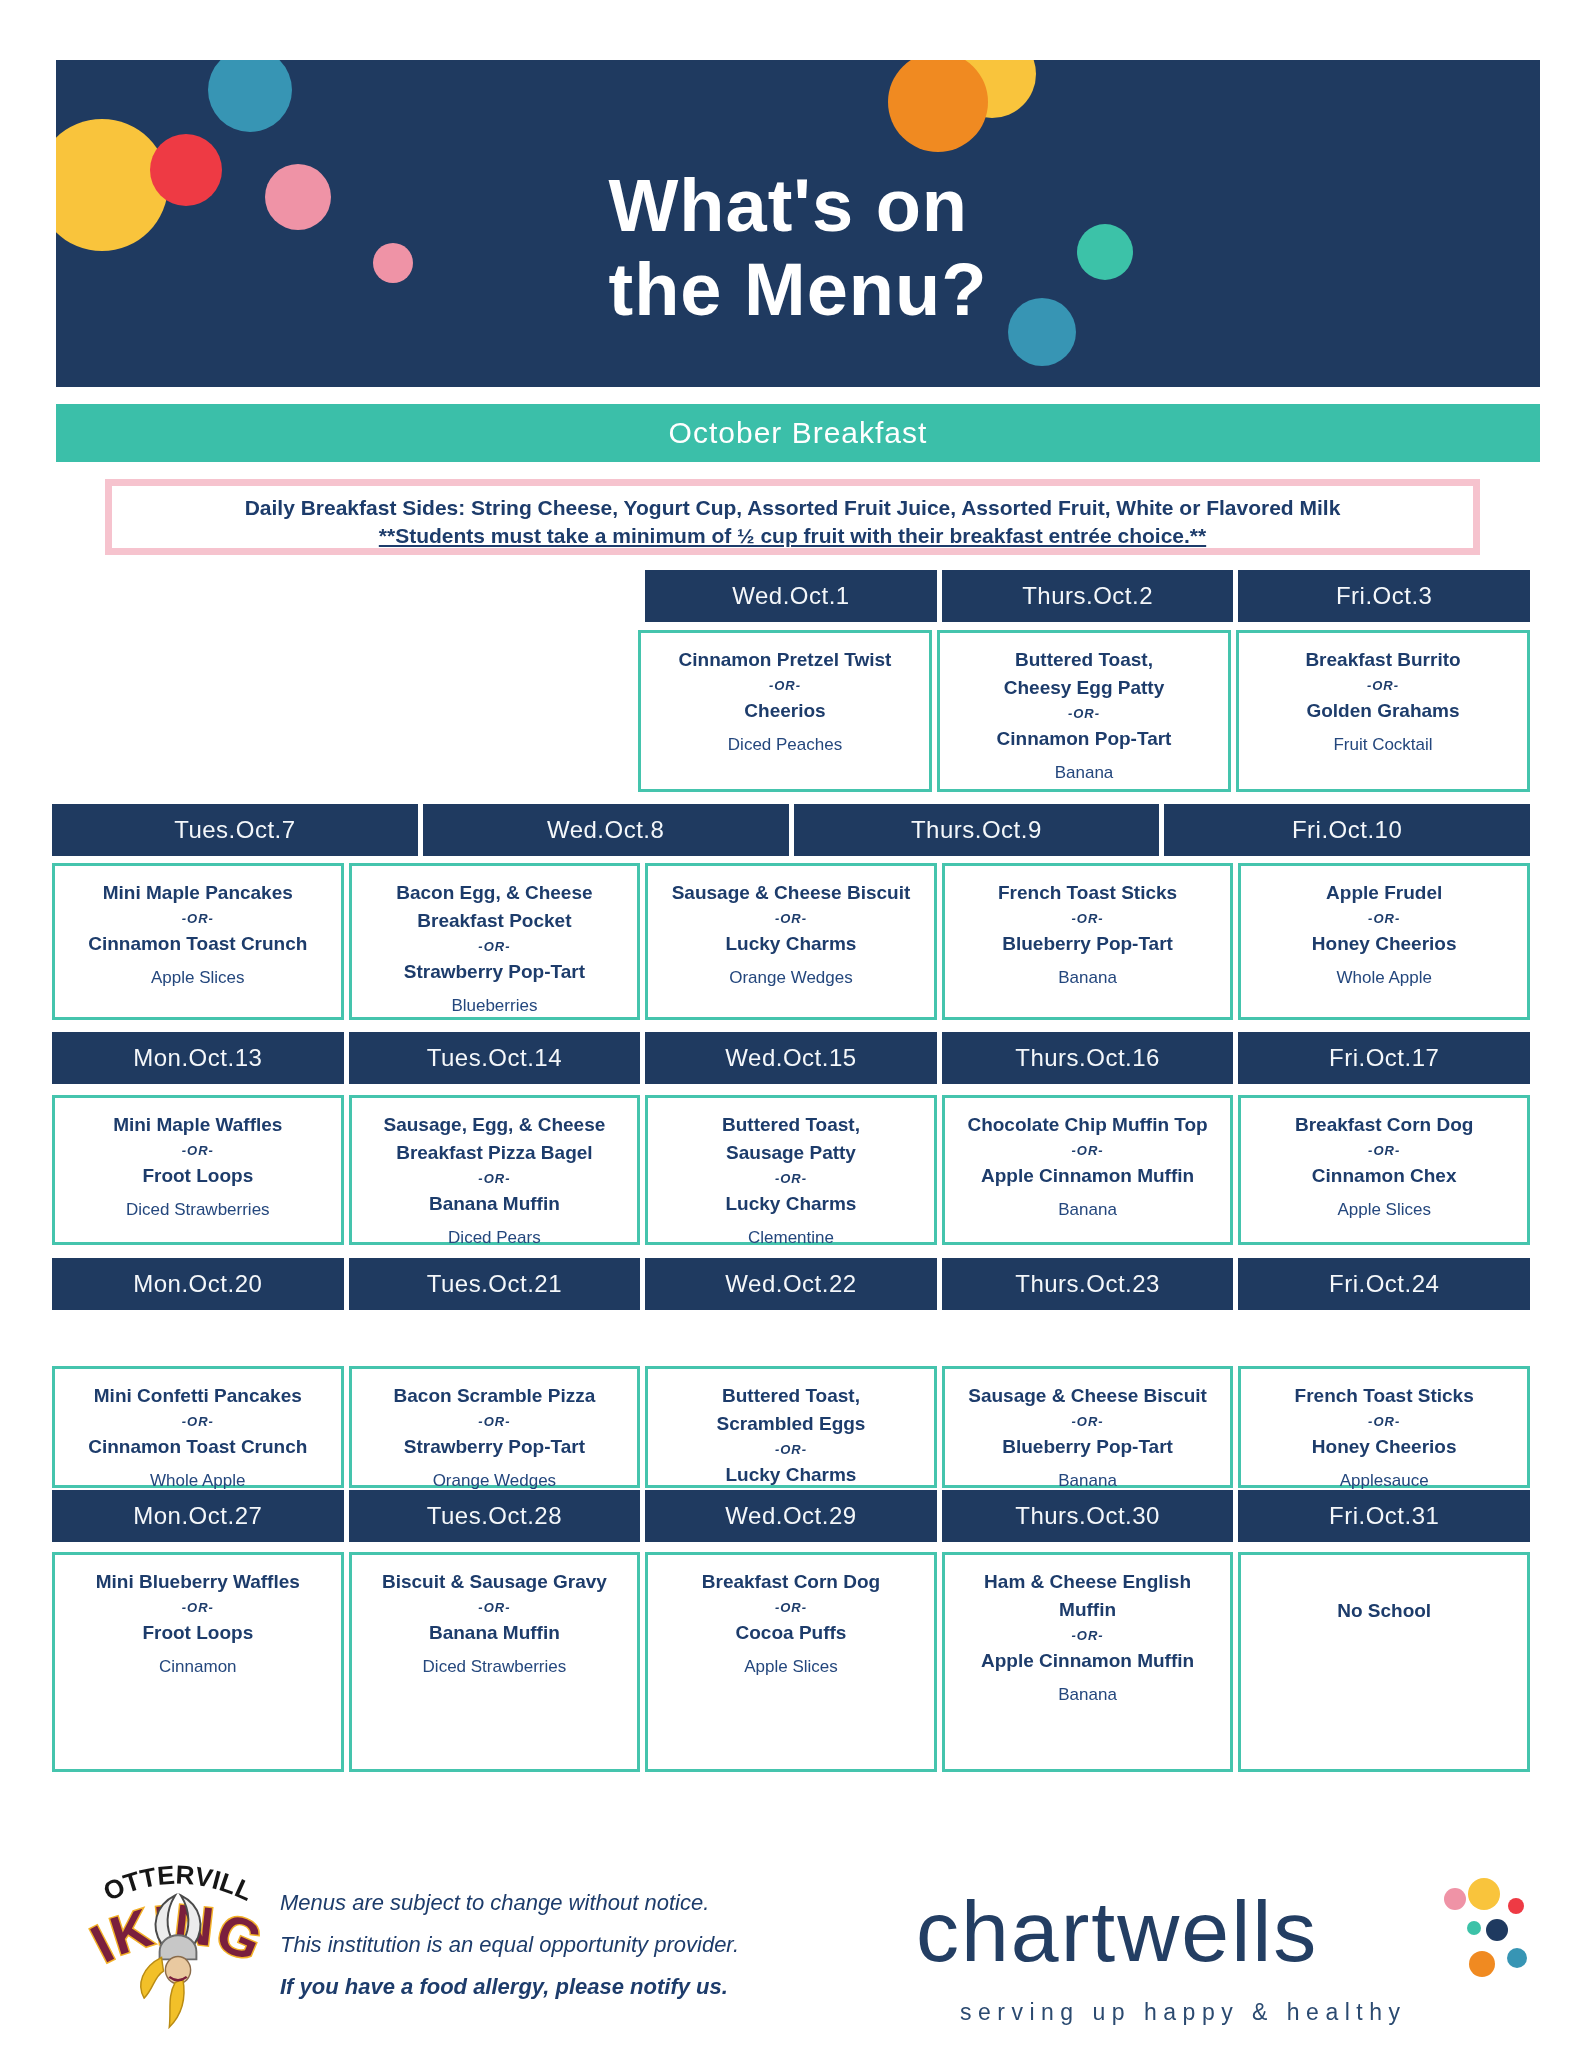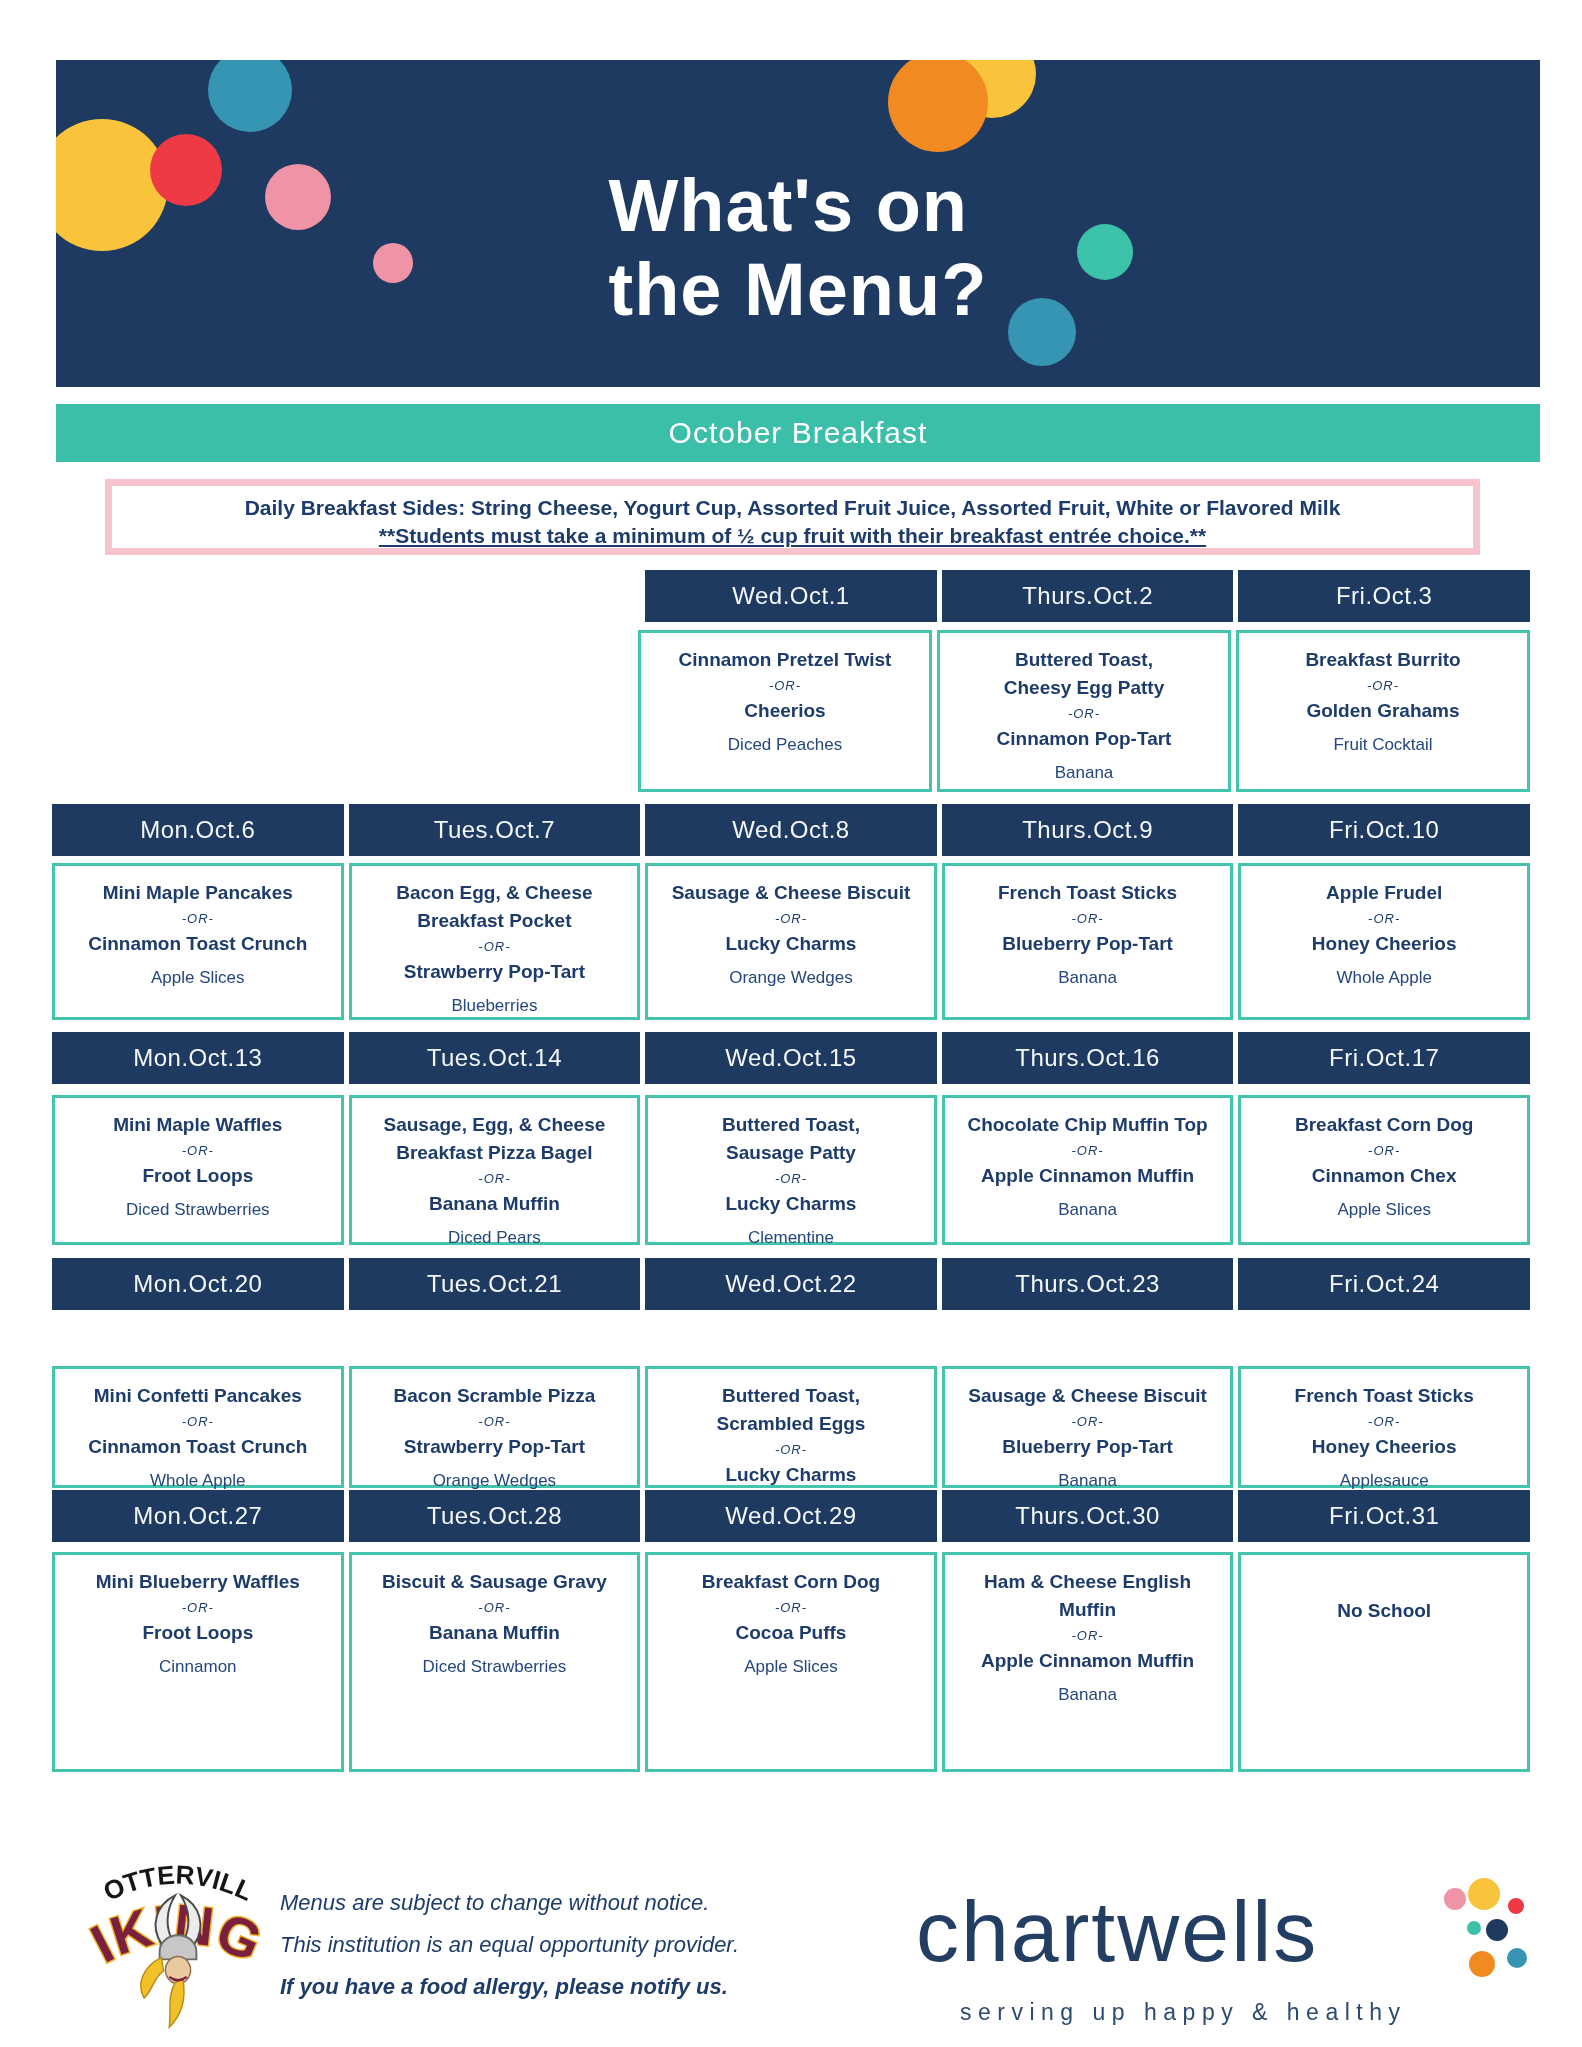--- a/index.html
+++ b/index.html
@@ -35,21 +35,21 @@
       font-size:24px;letter-spacing:0.5px;}
   .blank{flex:1;}
   .cell{flex:1;background:#ffffff;border:3px solid #45c4ad;box-sizing:border-box;text-align:center;padding-top:13px;}
   .hrow{height:52px;}
   .r1h{top:570px;} .r1c{top:630px;height:162px;}
   .r2h{top:804px;} .r2c{top:863px;height:157px;}
   .r3h{top:1032px;} .r3c{top:1095px;height:150px;}
   .r4h{top:1258px;} .r4c{top:1366px;height:122px;}
   .r5h{top:1490px;} .r5c{top:1552px;height:220px;}
   .entree{font-weight:bold;font-size:19px;color:#1d3c6b;line-height:28px;white-space:pre-line;}
-  .or{font-size:13px;font-weight:normal;font-style:italic;color:#1d3c6b;line-height:23px;letter-spacing:1px;}
+  .or{font-size:13px;font-weight:bold;font-style:italic;color:#1d3c6b;line-height:23px;letter-spacing:1px;}
   .alt{font-weight:bold;font-size:19px;color:#1d3c6b;line-height:28px;}
   .fruit{font-size:17px;color:#24477d;line-height:24px;margin-top:8px;}
   .no-school{font-weight:bold;font-size:19px;color:#1d3c6b;margin-top:32px;}
   
   .vlogo{position:absolute;left:86px;top:1843px;}
   .disclaimer{position:absolute;left:280px;top:1882px;font-size:22px;font-style:italic;color:#1d3c6b;line-height:42px;}
   .disclaimer .b{font-weight:bold;}
   .brand{position:absolute;left:916px;top:1886px;font-size:86px;line-height:90px;color:#233e63;letter-spacing:2px;}
   .brand-tag{position:absolute;left:960px;top:1999px;font-size:23px;letter-spacing:6.5px;color:#2b4a70;}
   .brand-dots{position:absolute;left:1440px;top:1878px;width:100px;height:100px;}
@@ -115,21 +115,20 @@
   </div>
   <div class="cell">
     <div class="entree">Breakfast Burrito</div>
     <div class="or">-OR-</div>
     <div class="alt">Golden Grahams</div>
     <div class="fruit">Fruit Cocktail</div>
   </div>
 </div>
 
 <div class="row hrow r2h">
-  <div class="dh">Mon.Oct.6</div>
   <div class="dh">Tues.Oct.7</div>
   <div class="dh">Wed.Oct.8</div>
   <div class="dh">Thurs.Oct.9</div>
   <div class="dh">Fri.Oct.10</div>
 </div>
 <div class="row r2c">
   <div class="cell">
     <div class="entree">Mini Maple Pancakes</div>
     <div class="or">-OR-</div>
     <div class="alt">Cinnamon Toast Crunch</div>

